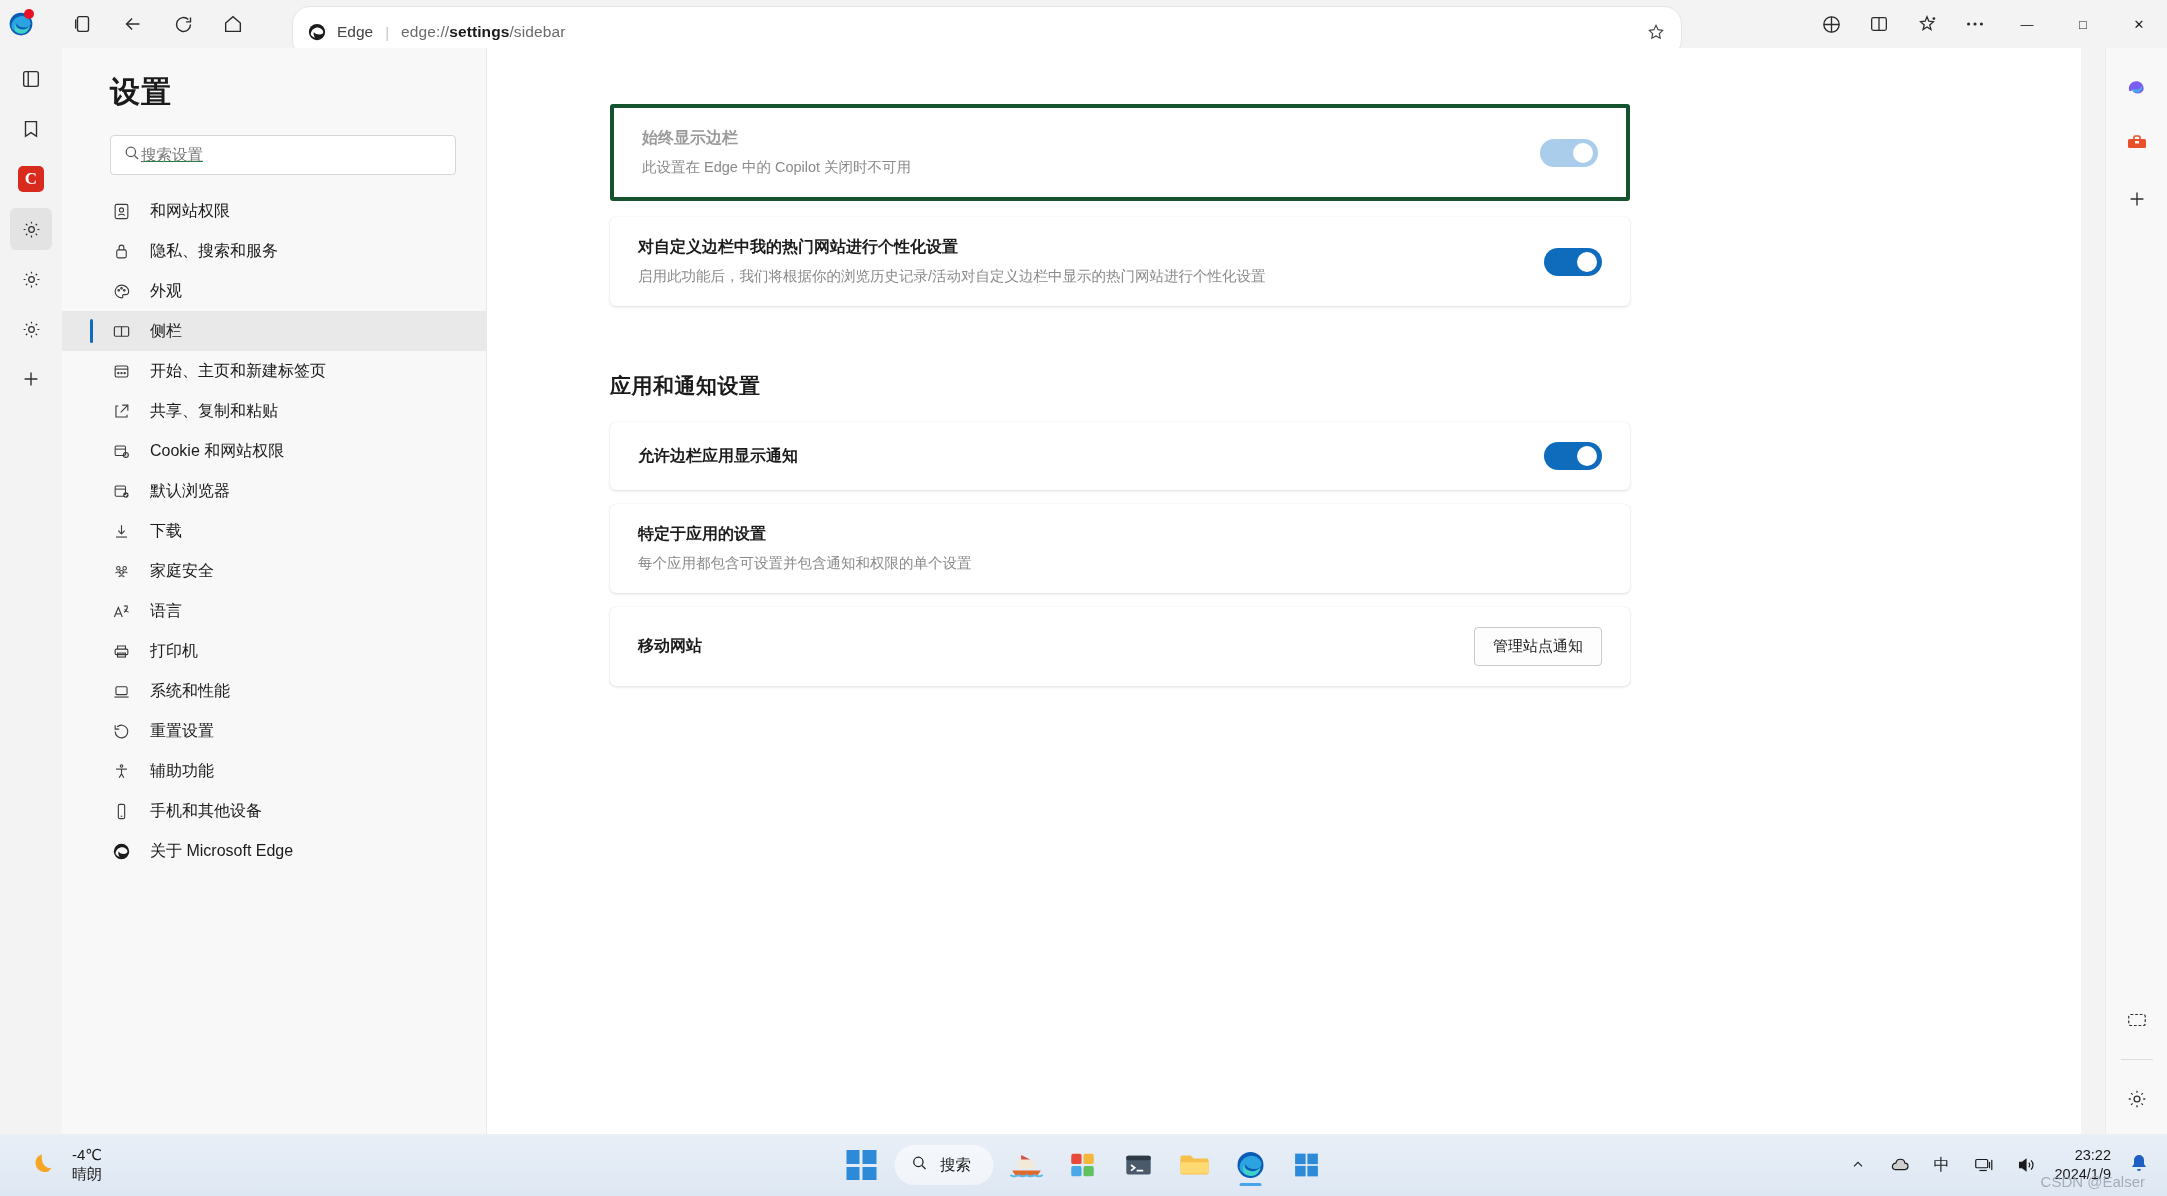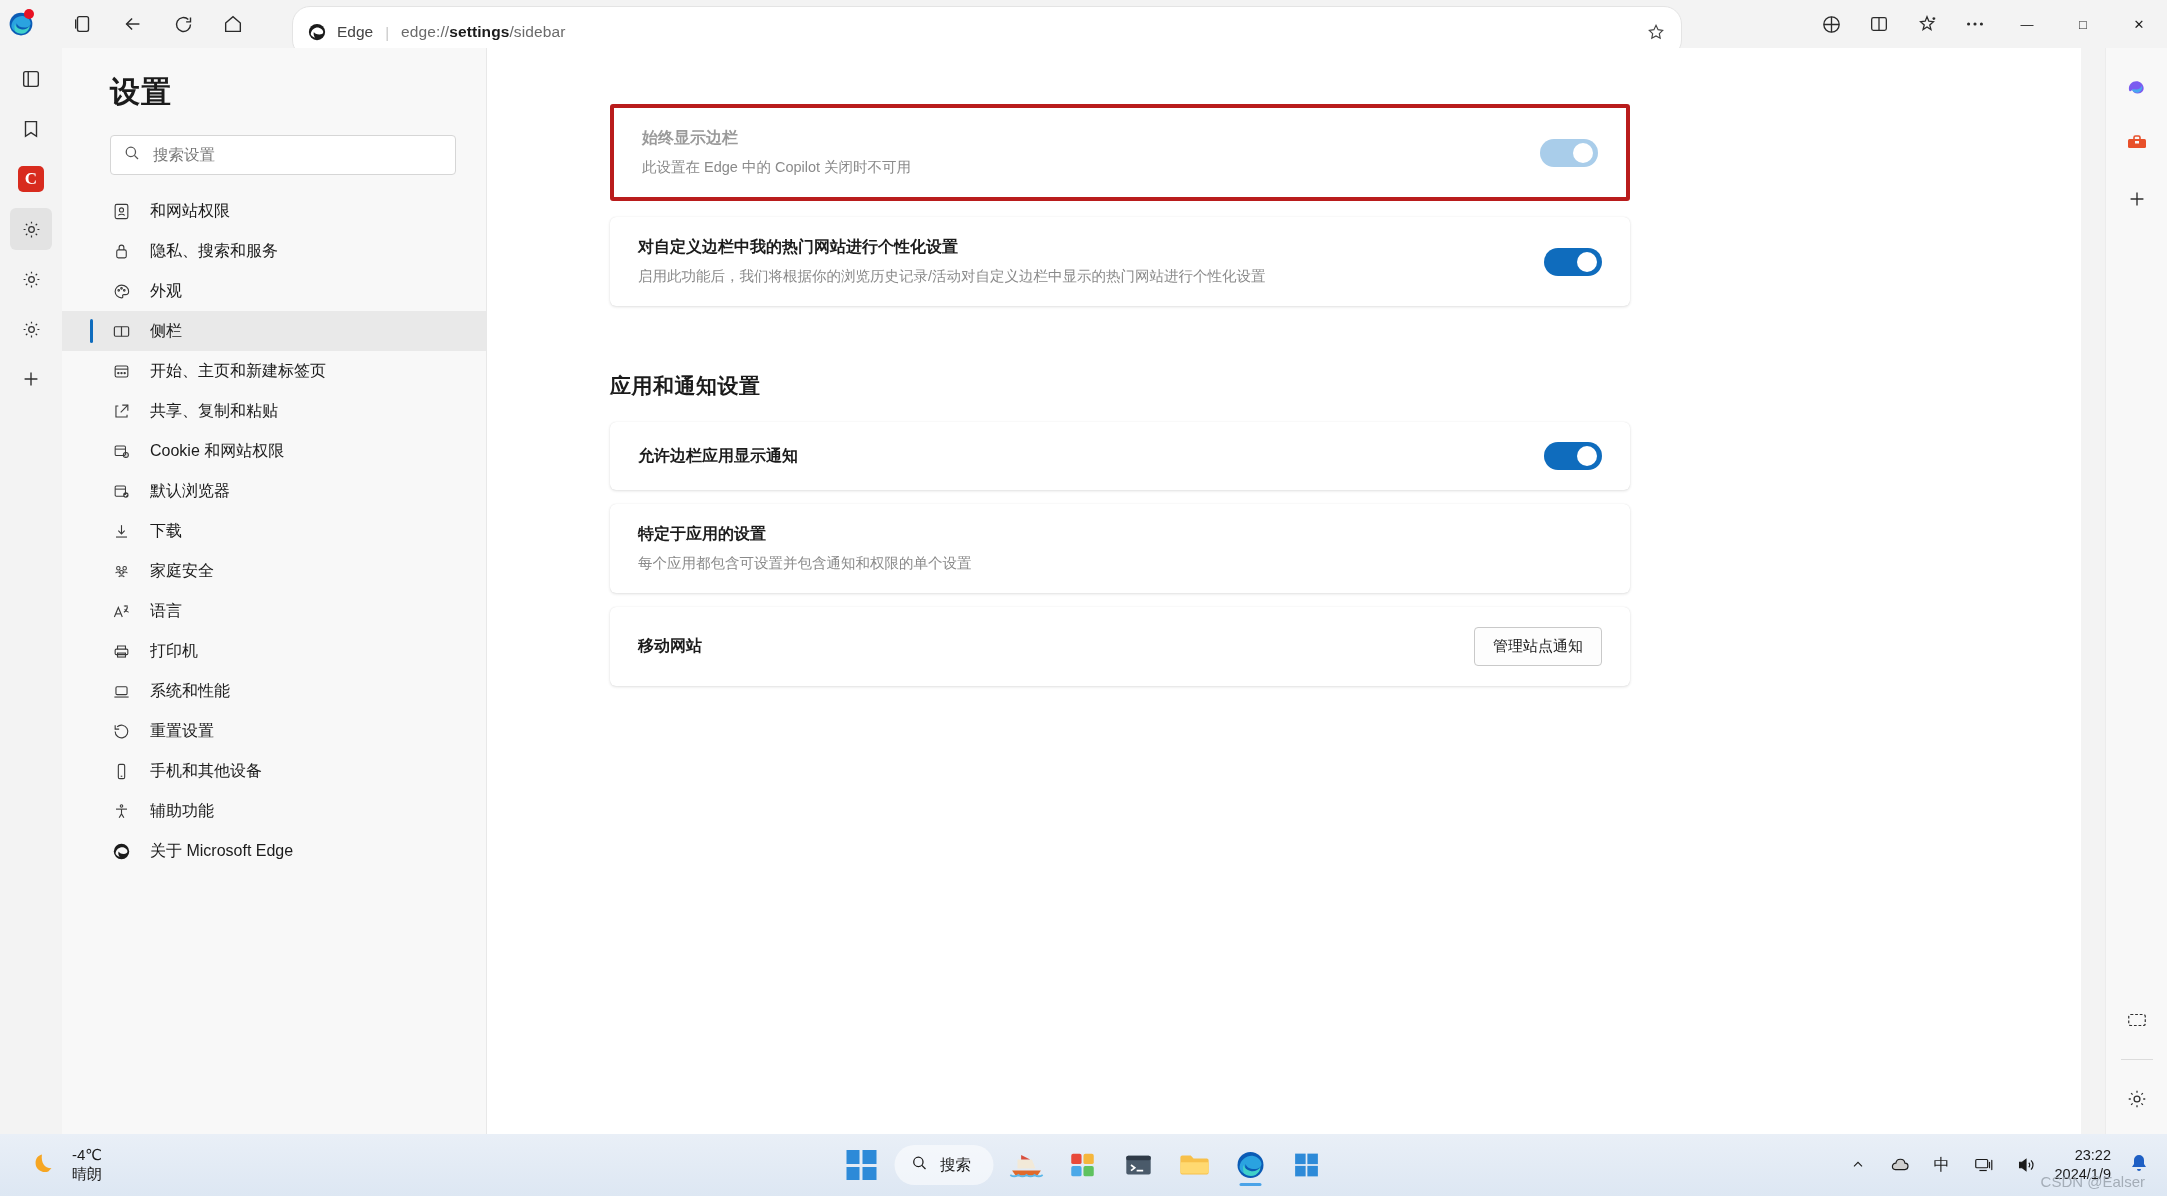--- a/index.html
+++ b/index.html
@@ -81,23 +81,24 @@
     font-size: 30px; color:#1b1b1b; font-weight:700; padding-left: 48px; margin-bottom: 22px;
     letter-spacing: 1px;
   }
   .search-wrap { padding: 0 30px 0 48px; }
   .search-box {
     height: 40px; background:#fff; border:1px solid #d6d6d6; border-radius:4px;
     display:flex; align-items:center; padding: 0 12px;
   }
   .search-box svg { flex:0 0 auto; color:#555; }
   .search-input {
-    border:0; outline:0; background:transparent; margin-left:12px;
-    font-size:15.5px; color:#701a75; width:100%;
+    border:0; outline:0; background:transparent; 
+    font-size:15.5px; color:#15803d; width:100%;
     font-family:"Liberation Sans", sans-serif;
+    text-decoration:underline;
   }
   .search-input::placeholder { color:#767676; }
 
   .nav-list { margin-top: 16px; }
   .nav-item {
     position:relative; display:flex; align-items:center; height:40px;
     padding-left: 48px; gap: 18px; color:#1b1b1b; font-size:16px;
   }
   .nav-item .ico { width:22px;height:22px;display:flex;align-items:center;justify-content:center;color:#3a3a3a;flex:0 0 auto;}
   .nav-item.selected { background:#e9e9e9; }
@@ -120,21 +121,21 @@
     padding: 20px 28px; display:flex; align-items:center; justify-content:space-between;
     margin-bottom: 14px; min-height: 56px;
   }
   .card .txt { display:flex; flex-direction:column; gap: 9px; }
   .card .t-main { font-size: 16px; color:#1b1b1b; font-weight:700; }
   .card .t-main.disabled { color:#9a9a9a; }
   .card .t-sub { font-size: 14.5px; color:#8a8a8a; }
 
   
   .highlight-wrap {
-    border: 4px solid #b91c1c; border-radius: 3px; padding: 0;
+    border: 4px solid #14532d; border-radius: 3px; padding: 0;
     margin-bottom: 16px;
   }
   .highlight-wrap .card { margin-bottom:0; box-shadow:none; border-radius:0; min-height: 64px;}
 
   
   .toggle {
     width: 58px; height: 28px; border-radius: 14px; position:relative; flex:0 0 auto;
     background:#0f6cbd;
   }
   .toggle .knob {
@@ -504,37 +505,37 @@
                 <path d="M4 12a8 8 0 1 0 2.5-5.8"></path>
                   <path d="M4 4v5h5"></path>
               </svg>
             </span>
             <span class="nav-label">重置设置</span>
           </div>
 
           <div class="nav-item">
             <span class="ico">
               <svg width="19" height="19" viewBox="0 0 24 24" fill="none" stroke="currentColor" stroke-width="1.4">
-                <rect x="8" y="3" width="8" height="18" rx="1.8"></rect>
-                  <path d="M11 18h2"></path>
-              </svg>
-            </span>
-            <span class="nav-label">手机和其他设备</span>
-          </div>
-
-          <div class="nav-item">
-            <span class="ico">
-              <svg width="19" height="19" viewBox="0 0 24 24" fill="none" stroke="currentColor" stroke-width="1.4">
                 <circle cx="12" cy="5" r="1.6"></circle>
                   <path d="M5 9h14"></path>
                   <path d="M12 9v6"></path>
                   <path d="M12 15l-3 5M12 15l3 5"></path>
               </svg>
             </span>
             <span class="nav-label">辅助功能</span>
+          </div>
+
+          <div class="nav-item">
+            <span class="ico">
+              <svg width="19" height="19" viewBox="0 0 24 24" fill="none" stroke="currentColor" stroke-width="1.4">
+                <rect x="8" y="3" width="8" height="18" rx="1.8"></rect>
+                  <path d="M11 18h2"></path>
+              </svg>
+            </span>
+            <span class="nav-label">手机和其他设备</span>
           </div>
 
           <div class="nav-item">
             <span class="ico">
               <svg width="19" height="19" viewBox="0 0 32 32">
                 <circle cx="16" cy="16" r="13" fill="#1b1b1b"></circle>
                 <path d="M6 19c1-7 7-11 13-10 4 1 7 4 7 7 0 3-3 4-6 4-5 0-8-2-9-4-1 3 0 7 2 9-4-1-7-4-7-6z" fill="#f8f8f8"></path>
               </svg>
             </span>
             <span class="nav-label">关于 Microsoft Edge</span>

